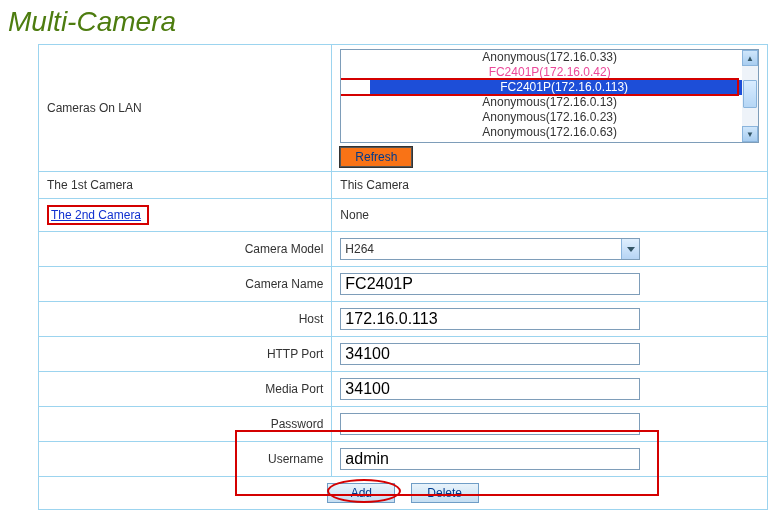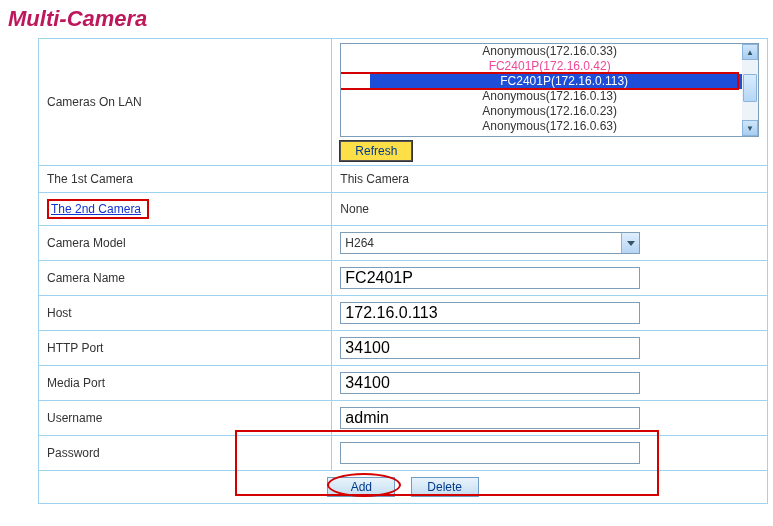--- a/index.html
+++ b/index.html
@@ -6,43 +6,43 @@
   body {
     margin: 0;
     padding: 4px;
     font-family: Arial, sans-serif;
     font-size: 12px;
     background: #fff;
     color: #333;
     width: 773px;
   }
   .title {
-    font-size: 22px;
+    font-size: 28px;
     font-style: italic;
-    font-weight: bold;
-    color: #be185d;
+    font-weight: normal;
+    color: #4d7c0f;
     padding: 2px 4px 6px 4px;
   }
   table.main {
     width: 730px;
     margin-left: 34px;
     border-collapse: collapse;
   }
   table.main td {
     border: 1px solid #9cd4ef;
     padding: 6px 8px;
     vertical-align: middle;
   }
   td.label {
     width: 294px;
     text-align: left;
   }
   td.label-right {
     width: 294px;
-    text-align: left;
+    text-align: right;
     margin-left: 24px;
   }
   td.value {
     width: 436px;
   }
   .lan-list {
     width: 100%;
     height: 94px;
     overflow: hidden;
     border: 1px solid #7e9db9;
@@ -110,21 +110,21 @@
     border: 1px solid #6f9dc6;
     color: #003a8c;
     font-family: Arial, sans-serif;
     font-size: 12px;
     text-align: center;
     cursor: pointer;
   }
   .btn.refresh {
     border: 1px solid #555;
     outline: 1px solid #333;
-    background: #fde047;
+    background: #f97316;
     color: #003a8c;
   }
   .link2 {
     color: #1030d0;
     text-decoration: underline;
     cursor: pointer;
     padding: 15px 0;
   }
   .redbox {
     border: 2px solid #d40000;
@@ -248,32 +248,32 @@
   </tr>
   <tr>
     <td class="label-right">HTTP Port</td>
     <td class="value"><input class="field" value="34100" style=""></td>
   </tr>
   <tr>
     <td class="label-right">Media Port</td>
     <td class="value"><input class="field" value="34100" style=""></td>
   </tr>
   <tr class="cred-row">
+    <td class="label-right">Password</td>
+    <td class="value"><input type="password" class="field" value="" style=""></td>
+  </tr>
+  <tr class="cred-row">
     <td class="label-right form-red">
       <span>Username</span>
     </td>
     <td class="value">
       <span style="display:inline-flex;align-items:center;">
         <input class="field" value="admin" style="">
       </span>
     </td>
-  </tr>
-  <tr class="cred-row">
-    <td class="label-right">Password</td>
-    <td class="value"><input type="password" class="field" value="" style=""></td>
   </tr>
   <tr class="footer-row">
     <td colspan="2" style="position:relative;">
       <span class="btn" style="margin-right:12px;">Add</span>
       <span class="btn">Delete</span>
       <div class="add-circle" style="left:288px; top:2px; width:74px; height:24px;"></div>
     </td>
   </tr>
 </tbody>
   </table>

